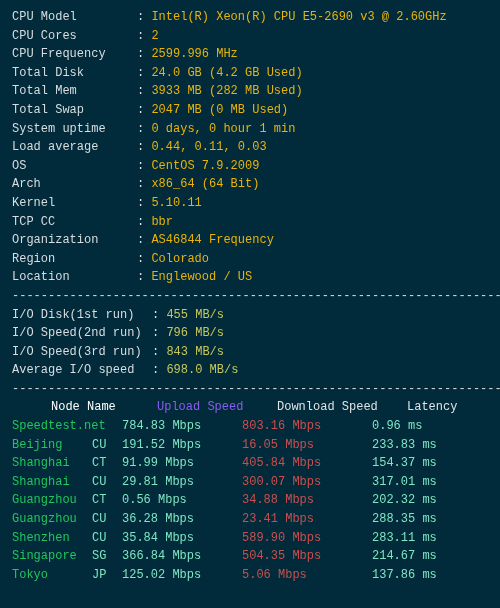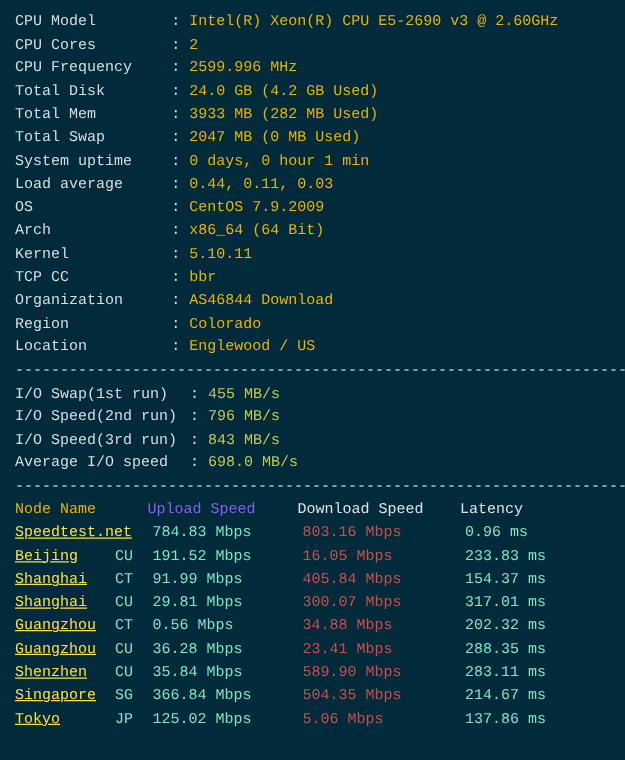--- a/index.html
+++ b/index.html
@@ -13,25 +13,25 @@
     width: 500px;
     box-sizing: border-box;
   }
   .row {
     white-space: pre;
   }
   .label { color: #d9dde0; display: inline-block; width: 125px; }
   .colon { color: #d9dde0; }
   .val   { color: #eab308; }
   .dash  { color: #d9dde0; letter-spacing: 0; }
-  .hdrNode { color: #eab308; display:inline-block; width:106px; }
+  .hdrNode { color: #ffffff; display:inline-block; width:106px;margin-left:39px; }
   .hdrUp   { color: #8b5cf6; display:inline-block; width:120px; }
   .hdrDown { color: #dfe3e6; display:inline-block; width:130px; }
   .hdrLat  { color: #dfe3e6; display:inline-block; }
-  .nodeName { color:#fde047; display:inline-block; width:80px;text-decoration:underline; }
+  .nodeName { color:#22c55e; display:inline-block; width:80px; }
   .nodeTag  { color:#7fe7c4; display:inline-block; width:30px; }
   .up  { color:#7fe7c4; display:inline-block; width:120px; }
   .dn  { color:#c94f4f; display:inline-block; width:130px; }
   .lat { color:#7fe7c4; display:inline-block; }
 </style>
 </head>
 <body>
 
 <div id="container">
     <div class="row"><span class="label">CPU Model      </span><span class="colon">: </span><span class="val">Intel(R) Xeon(R) CPU E5-2690 v3 @ 2.60GHz</span></div>
@@ -39,25 +39,25 @@
     <div class="row"><span class="label">CPU Frequency  </span><span class="colon">: </span><span class="val">2599.996 MHz</span></div>
     <div class="row"><span class="label">Total Disk     </span><span class="colon">: </span><span class="val">24.0 GB (4.2 GB Used)</span></div>
     <div class="row"><span class="label">Total Mem      </span><span class="colon">: </span><span class="val">3933 MB (282 MB Used)</span></div>
     <div class="row"><span class="label">Total Swap     </span><span class="colon">: </span><span class="val">2047 MB (0 MB Used)</span></div>
     <div class="row"><span class="label">System uptime  </span><span class="colon">: </span><span class="val">0 days, 0 hour 1 min</span></div>
     <div class="row"><span class="label">Load average   </span><span class="colon">: </span><span class="val">0.44, 0.11, 0.03</span></div>
     <div class="row"><span class="label">OS             </span><span class="colon">: </span><span class="val">CentOS 7.9.2009</span></div>
     <div class="row"><span class="label">Arch           </span><span class="colon">: </span><span class="val">x86_64 (64 Bit)</span></div>
     <div class="row"><span class="label">Kernel         </span><span class="colon">: </span><span class="val">5.10.11</span></div>
     <div class="row"><span class="label">TCP CC         </span><span class="colon">: </span><span class="val">bbr</span></div>
-    <div class="row"><span class="label">Organization   </span><span class="colon">: </span><span class="val">AS46844 Download</span></div>
+    <div class="row"><span class="label">Organization   </span><span class="colon">: </span><span class="val">AS46844 Frequency</span></div>
     <div class="row"><span class="label">Region         </span><span class="colon">: </span><span class="val">Colorado</span></div>
     <div class="row"><span class="label">Location       </span><span class="colon">: </span><span class="val">Englewood / US</span></div>
     <div class="row dash">----------------------------------------------------------------------</div>
-    <div class="row"><span class="label" style="width:140px">I/O Swap(1st run)</span><span class="colon">: </span><span style="color:#c7c75a">455 MB/s</span></div>
+    <div class="row"><span class="label" style="width:140px">I/O Disk(1st run)</span><span class="colon">: </span><span style="color:#c7c75a">455 MB/s</span></div>
     <div class="row"><span class="label" style="width:140px">I/O Speed(2nd run)</span><span class="colon">: </span><span style="color:#c7c75a">796 MB/s</span></div>
     <div class="row"><span class="label" style="width:140px">I/O Speed(3rd run)</span><span class="colon">: </span><span style="color:#c7c75a">843 MB/s</span></div>
     <div class="row"><span class="label" style="width:140px">Average I/O speed </span><span class="colon">: </span><span style="color:#c7c75a">698.0 MB/s</span></div>
     <div class="row dash">----------------------------------------------------------------------</div>
     <div class="row"><span class="hdrNode">Node Name</span><span class="hdrUp">Upload Speed</span><span class="hdrDown">Download Speed</span><span class="hdrLat">Latency</span></div>
     <div class="row"><span class="nodeName" style="width:110px">Speedtest.net</span><span class="up">784.83 Mbps</span><span class="dn">803.16 Mbps</span><span class="lat">0.96 ms</span></div>
     <div class="row"><span class="nodeName">Beijing</span><span class="nodeTag">CU</span><span class="up">191.52 Mbps</span><span class="dn">16.05 Mbps</span><span class="lat">233.83 ms</span></div>
     <div class="row"><span class="nodeName">Shanghai</span><span class="nodeTag">CT</span><span class="up">91.99 Mbps</span><span class="dn">405.84 Mbps</span><span class="lat">154.37 ms</span></div>
     <div class="row"><span class="nodeName">Shanghai</span><span class="nodeTag">CU</span><span class="up">29.81 Mbps</span><span class="dn">300.07 Mbps</span><span class="lat">317.01 ms</span></div>
     <div class="row"><span class="nodeName">Guangzhou</span><span class="nodeTag">CT</span><span class="up">0.56 Mbps</span><span class="dn">34.88 Mbps</span><span class="lat">202.32 ms</span></div>

